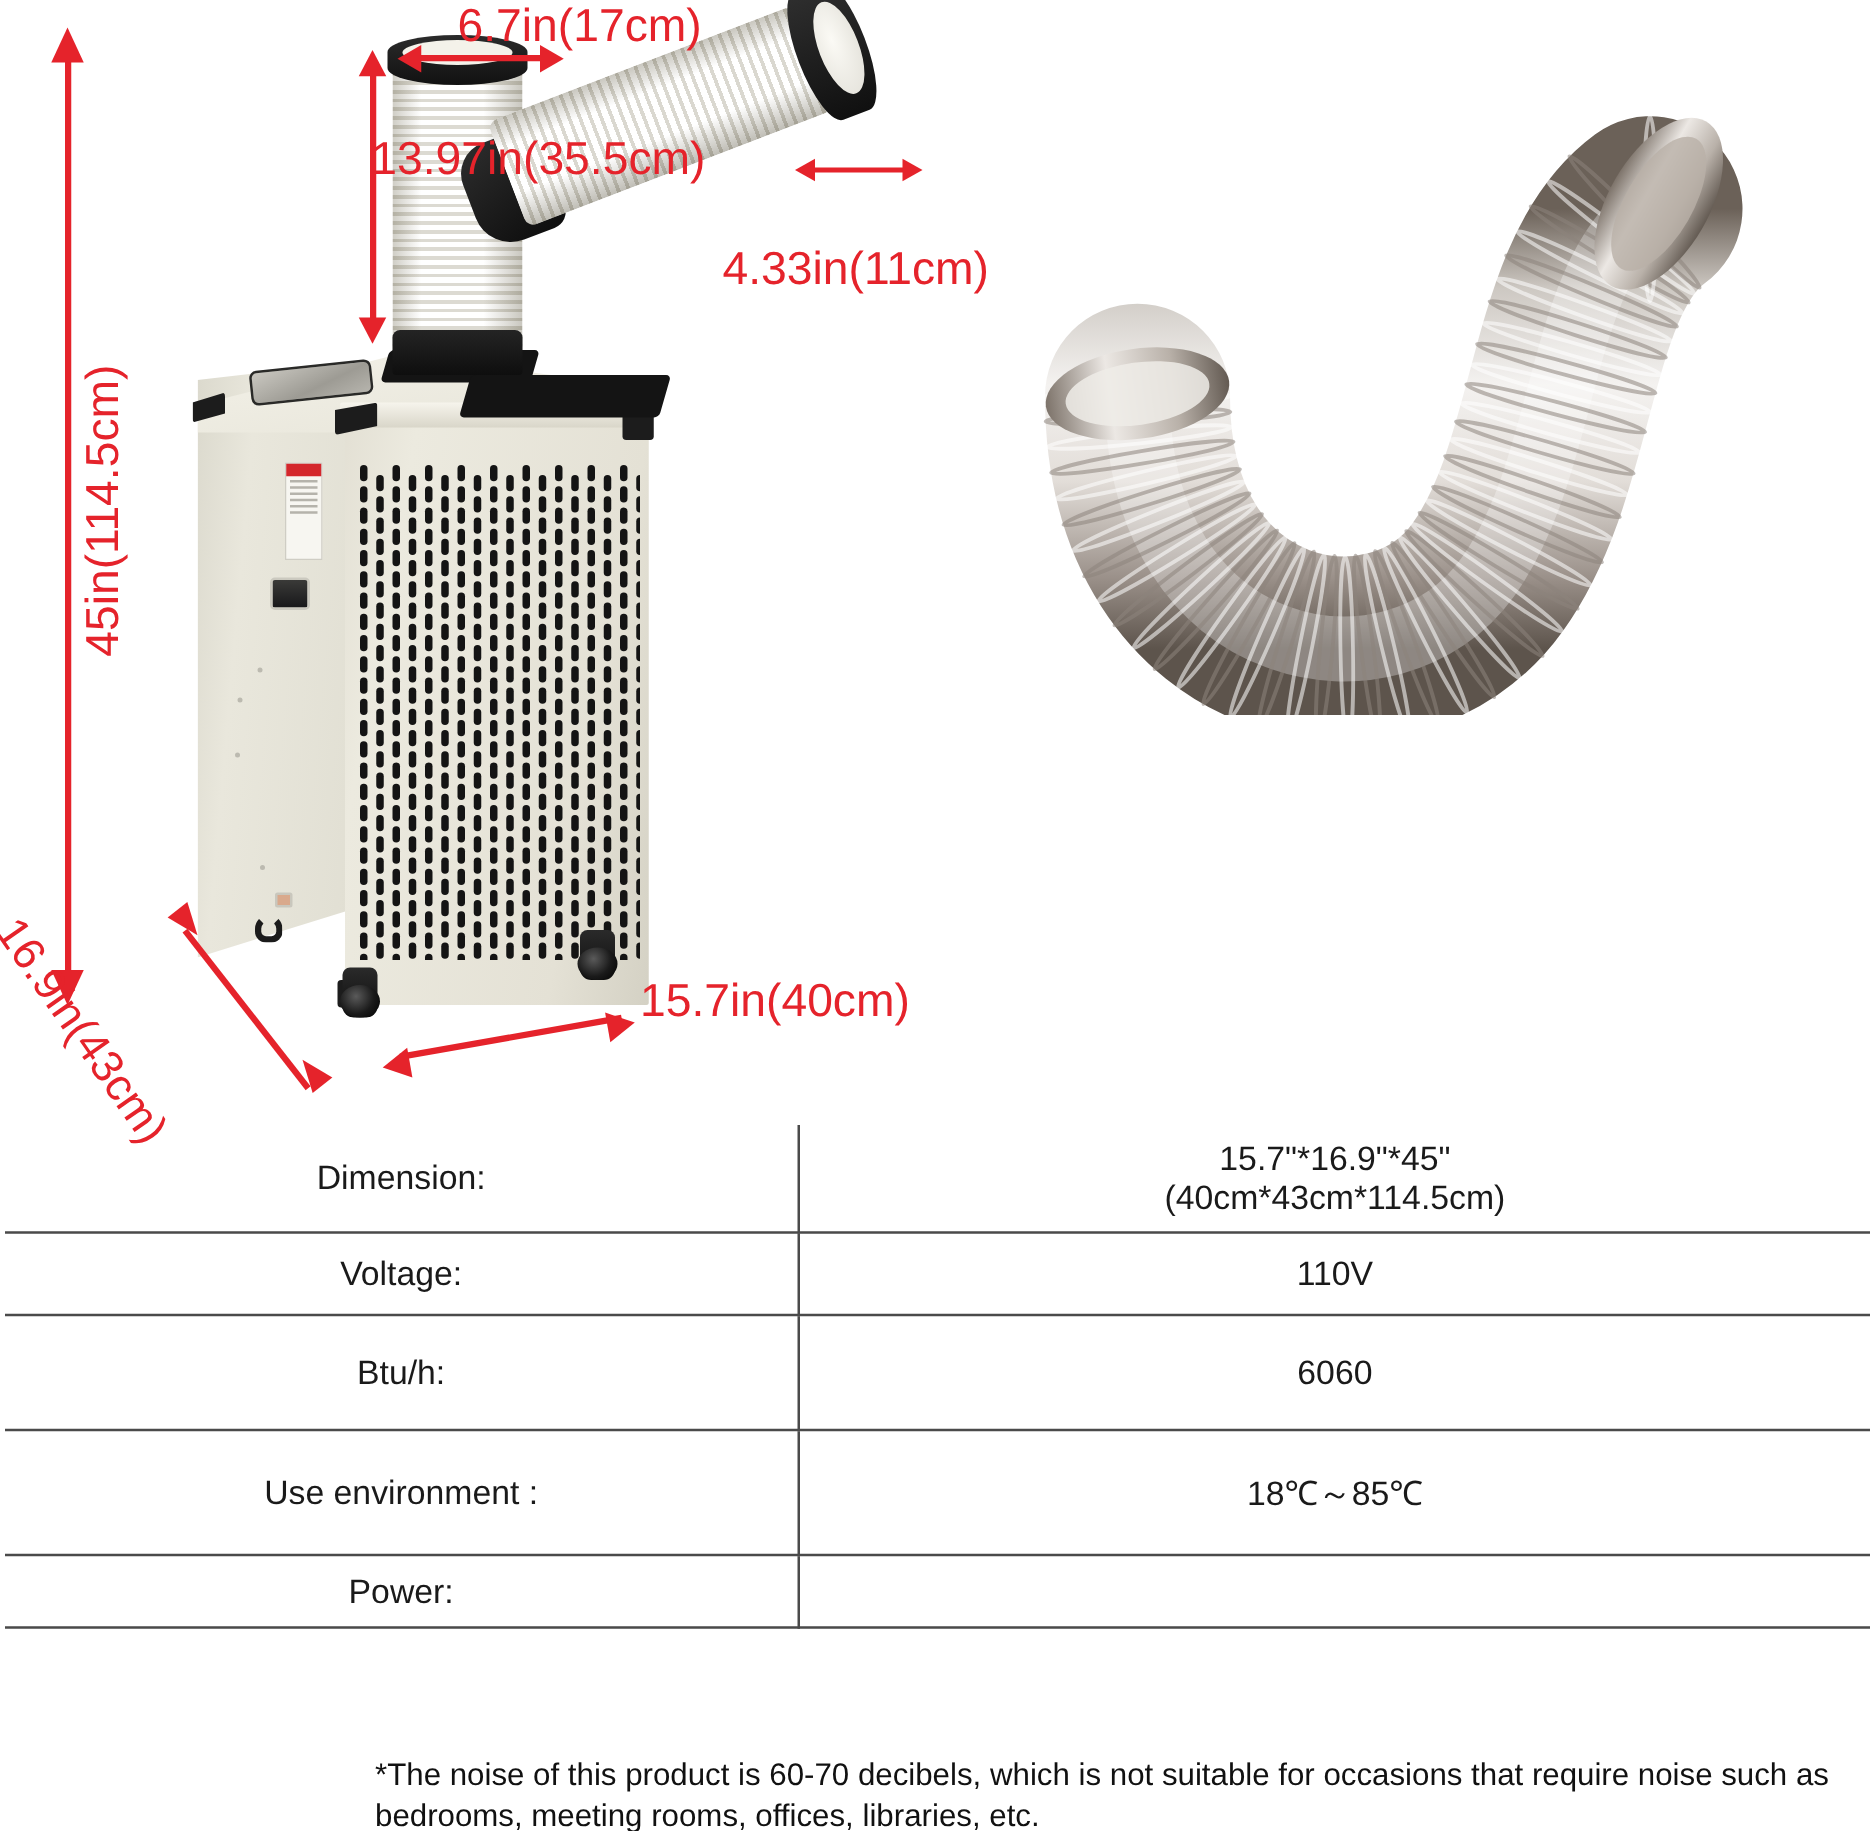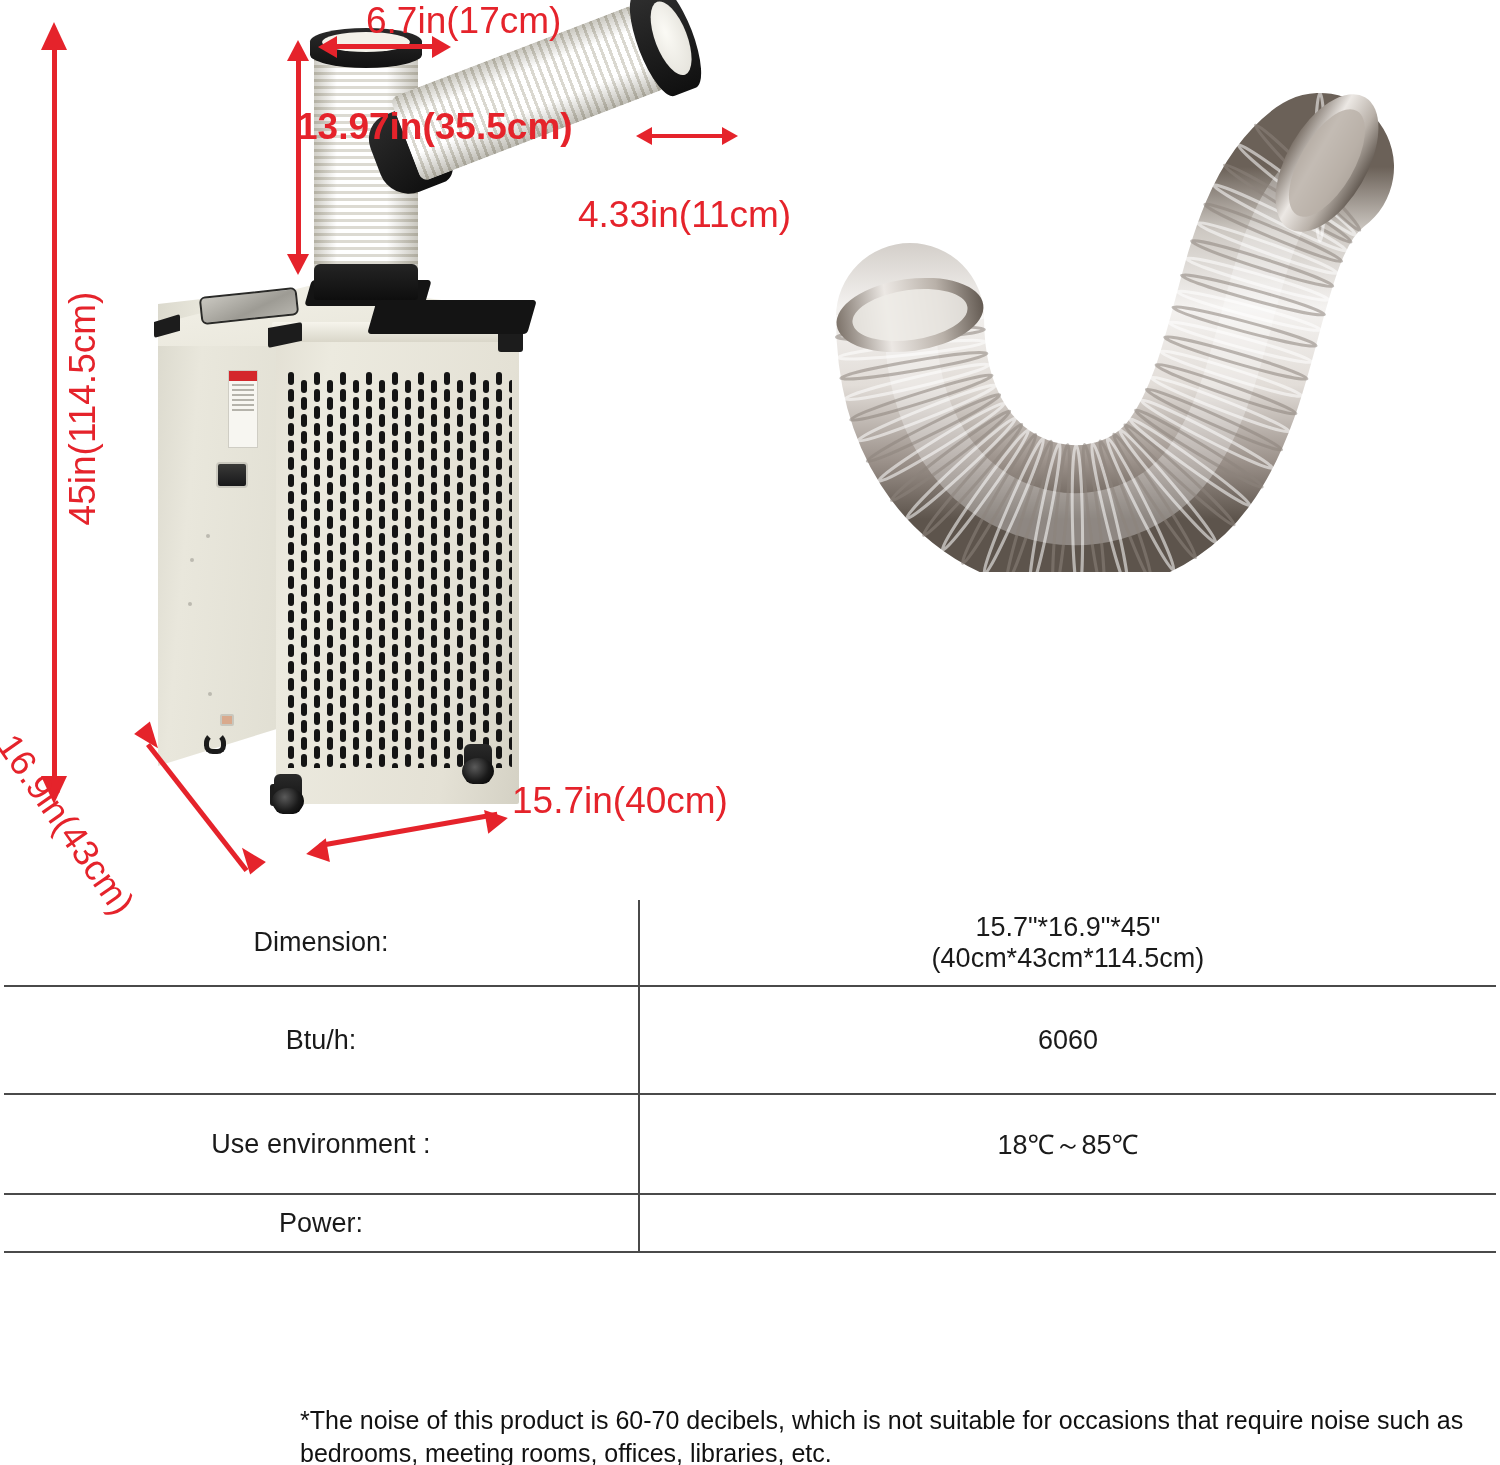--- a/index.html
+++ b/index.html
@@ -767,21 +767,21 @@
       <ellipse cx="512" cy="101" rx="40" ry="76" fill="url(#ringg)" transform="rotate(30 512 101)"></ellipse>
       <ellipse cx="512" cy="101" rx="27" ry="60" fill="#b9b0a7" transform="rotate(30 512 101)" opacity="0.8"></ellipse>
     </svg>
   </div>
 
   <div class="dim" style="left:366px;top:2px;font-size:37px;">6.7in(17cm)</div>
   <div class="arrow arrow-h" style="left:330px;top:44px;width:108px;"></div>
   <div class="ahead" style="left:318px;top:36px;border-top:11px solid transparent;border-bottom:11px solid transparent;border-right:19px solid #e5232b;"></div>
   <div class="ahead" style="left:432px;top:36px;border-top:11px solid transparent;border-bottom:11px solid transparent;border-left:19px solid #e5232b;"></div>
 
-  <div class="dim" style="left:297px;top:108px;font-size:37px;font-weight:bold;">13.97in(35.5cm)</div>
+  <div class="dim" style="left:297px;top:108px;font-size:37px;">13.97in(35.5cm)</div>
   <div class="arrow arrow-v" style="left:296px;top:60px;height:200px;"></div>
   <div class="ahead" style="left:287px;top:40px;border-left:11px solid transparent;border-right:11px solid transparent;border-bottom:21px solid #e5232b;"></div>
   <div class="ahead" style="left:287px;top:254px;border-left:11px solid transparent;border-right:11px solid transparent;border-top:21px solid #e5232b;"></div>
 
   <div class="dim" style="left:578px;top:196px;font-size:37px;">4.33in(11cm)</div>
   <div class="arrow arrow-h" style="left:648px;top:134px;width:78px;height:4px;"></div>
   <div class="ahead" style="left:636px;top:127px;border-top:9px solid transparent;border-bottom:9px solid transparent;border-right:16px solid #e5232b;"></div>
   <div class="ahead" style="left:722px;top:127px;border-top:9px solid transparent;border-bottom:9px solid transparent;border-left:16px solid #e5232b;"></div>
 
   <div class="dim" style="left:-58px;top:390px;font-size:37px;transform:rotate(-90deg);transform-origin:center;width:280px;text-align:center;">45in(114.5cm)</div>
@@ -799,21 +799,25 @@
   <div class="ahead" style="left:306px;top:840px;border-top:12px solid transparent;border-bottom:12px solid transparent;border-right:22px solid #e5232b;transform:rotate(-10deg);"></div>
   <div class="ahead" style="left:486px;top:808px;border-top:12px solid transparent;border-bottom:12px solid transparent;border-left:22px solid #e5232b;transform:rotate(-10deg);"></div>
 
 
   <table id="spec-table">
     <tbody id="spec-tbody">
         <tr style="height: 86px;">
           <td class="k">Dimension:</td>
           <td class="v"><span>15.7"*16.9"*45"</span><span class="l2">(40cm*43cm*114.5cm)</span></td>
         </tr>
-        <tr style="height: 108px;">
+        <tr style="height: 66px;">
+          <td class="k">Voltage:</td>
+          <td class="v"><span>110V</span></td>
+        </tr>
+        <tr style="height: 92px;">
           <td class="k">Btu/h:</td>
           <td class="v"><span>6060</span></td>
         </tr>
         <tr style="height: 100px;">
           <td class="k">Use environment :</td>
           <td class="v"><span>18℃～85℃</span></td>
         </tr>
         <tr style="height: 58px;">
           <td class="k">Power:</td>
           <td class="v"></td>

